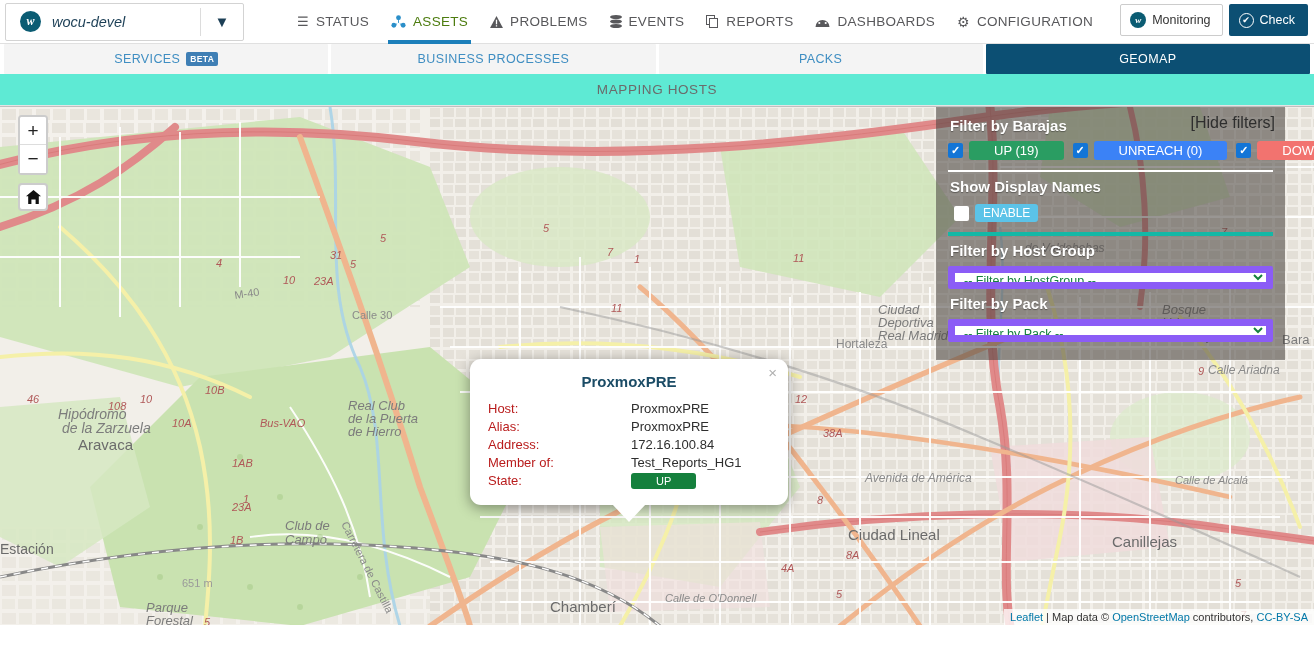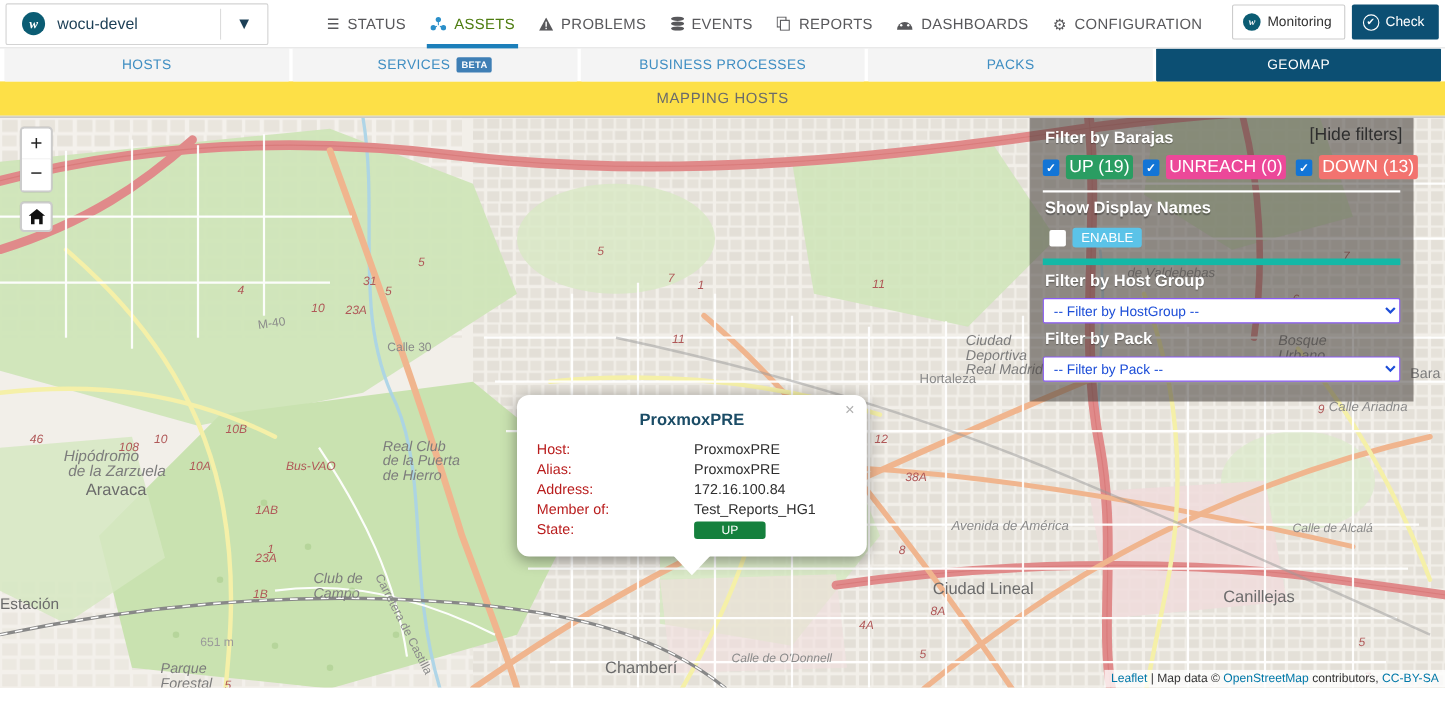--- a/index.html
+++ b/index.html
@@ -34,20 +34,21 @@
     display: flex; align-items: center; justify-content: center;
     color: #fff; font-size: 12px; font-weight: bold;
     font-style: italic;
     font-family: "Liberation Serif", serif;
   }
   .org-name {
     margin-left: 11px;
     font-size: 14.5px;
     color: #1c3f56;
     flex: 1;
+    font-style: italic;
   }
   .org-divider { width: 1px; height: 28px; background: #dcdcdc; }
   .org-caret {
     width: 42px; display: flex; align-items: center; justify-content: center;
     color: #1c3f56; font-size: 15px;
   }
 
   .mainnav {
     display: flex; align-items: center;
     margin-left: 42px;
@@ -140,21 +141,21 @@
     border-radius: 2px; letter-spacing: .3px;
   }
 
   
   .subheader {
     height: 32px;
     display: flex; align-items: center; justify-content: center;
     font-size: 13.5px;
     color: #6b6b6b;
     letter-spacing: .6px;
-    background: #fde047;
+    background: #5eead4;
     border-bottom: 1px solid #e4e4e4;
   }
 
   
   .maparea {
     position: relative;
     width: 1314px; height: 519px;
     overflow: hidden;
     background: #e8e2d8;
     border-top: 1px solid #bfbfbf;
@@ -220,44 +221,44 @@
     width: 15px; height: 15px;
     background: #1375d6;
     border-radius: 2px;
     display: flex; align-items: center; justify-content: center;
     color: #fff; font-size: 11px; font-weight: bold;
     margin-right: 6px;
     cursor: pointer;
   }
   .cbx.off { background: #ffffff; }
   .pill {
-    font-size: 16px;
-    padding: 2px 3px;
+    font-size: 13px;
+    padding: 2px 25px;
     border-radius: 3px;
     color: #fff;
     white-space: nowrap;
   }
   .pill.up      { background: #2a9d62; }
-  .pill.unreach { background: #ec4899; }
+  .pill.unreach { background: #3b82f6; }
   .pill.down    { background: #f2736f; }
   .pill.enable  { background: #5bc3e8; font-size: 12px; padding: 2px 8px;}
 
   .sdn-row {
     display: flex; align-items: center;
     padding: 2px 0 10px 6px;
-    border-bottom: 6px solid #14b8a6;
+    border-bottom: 4px solid #14b8a6;
     margin-bottom: 6px;
   }
   .fsel {
     width: 100%; height: 23px;
     background: #fff;
-    border: 1px solid #8b5cf6;
+    border: 7px solid #8b5cf6;
     border-radius: 2px;
     font-size: 12.5px;
-    color: #1d4ed8;
+    color: #15803d;
     padding: 0 5px;
     font-family: "Liberation Sans", sans-serif;
     margin-bottom: 4px;
     cursor: pointer;
   }
 
   
   .popup {
     position: absolute;
     left: 470px; top: 252px;
@@ -402,23 +403,20 @@
       <span>Monitoring</span>
     </div>
     <div class="btn-check">
       <span class="bicon">✔</span>
       <span>Check</span>
     </div>
   </div>
 </div>
 
 <div class="tabrow">
-  <div class="tab">
-    <span>HOSTS</span>
-  </div>
   <div class="tab">
     <span>SERVICES</span>
     <span class="beta-badge">BETA</span>
   </div>
   <div class="tab">
     <span>BUSINESS PROCESSES</span>
   </div>
   <div class="tab">
     <span>PACKS</span>
   </div>

